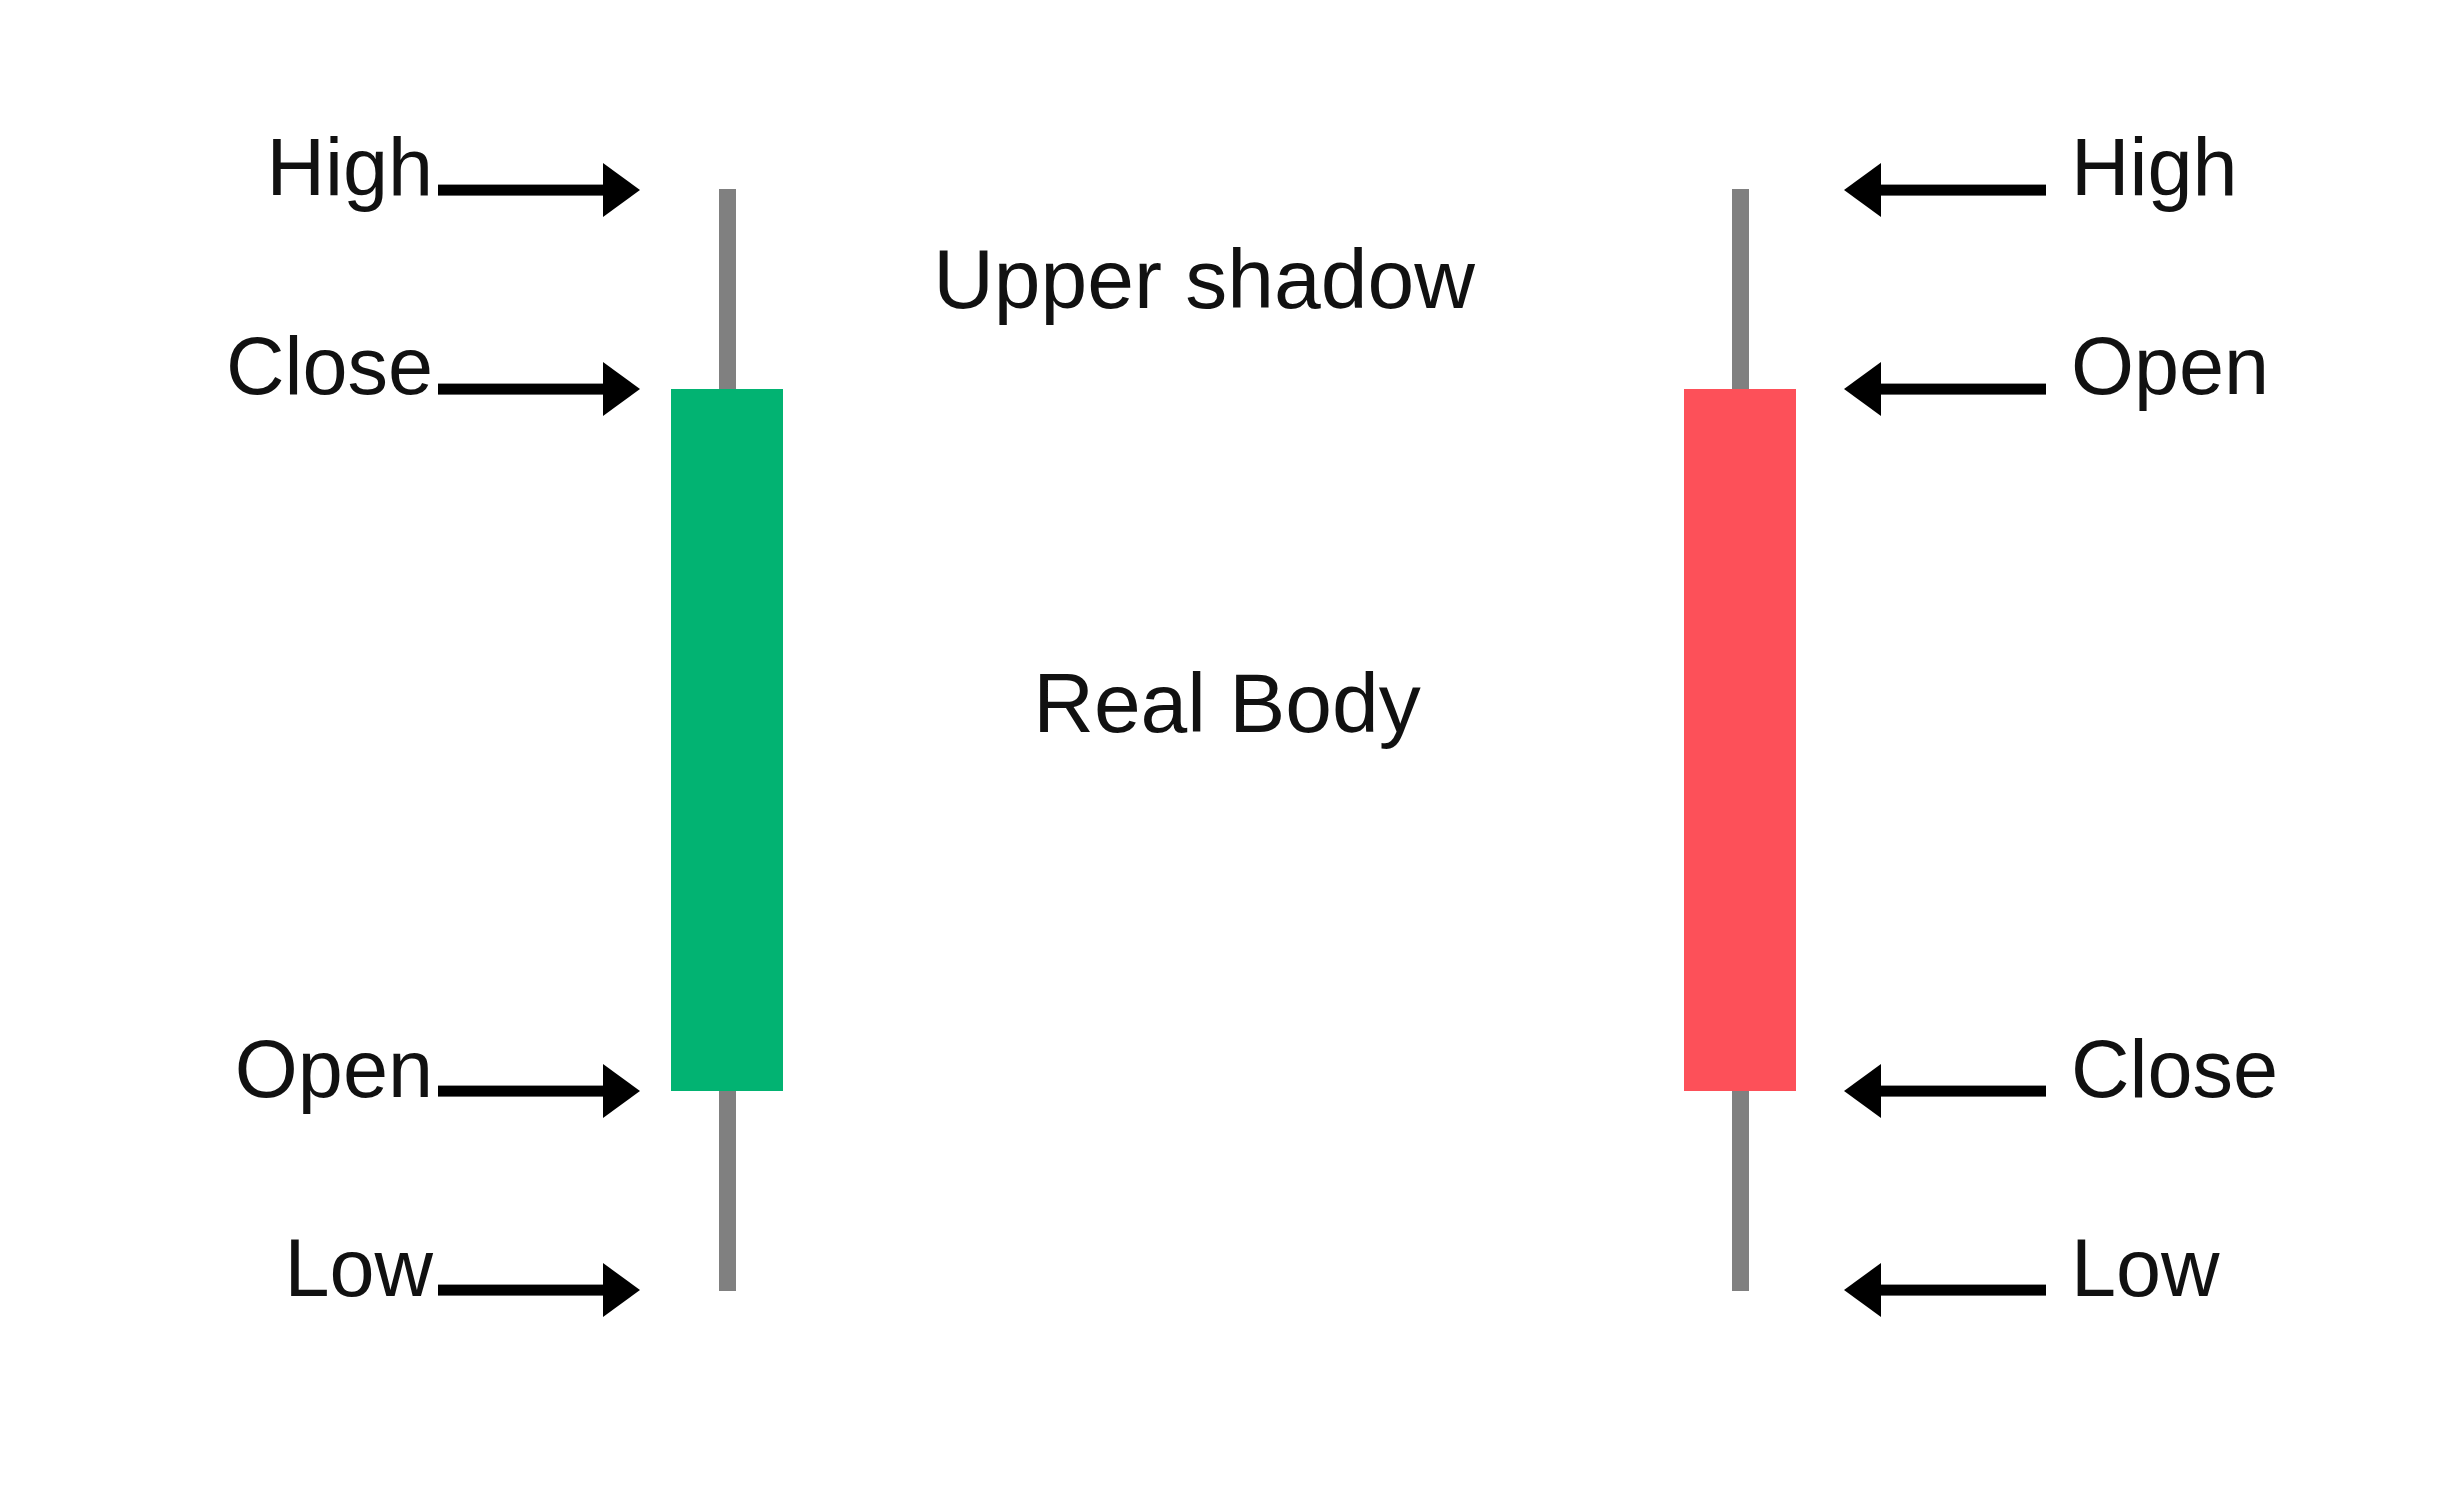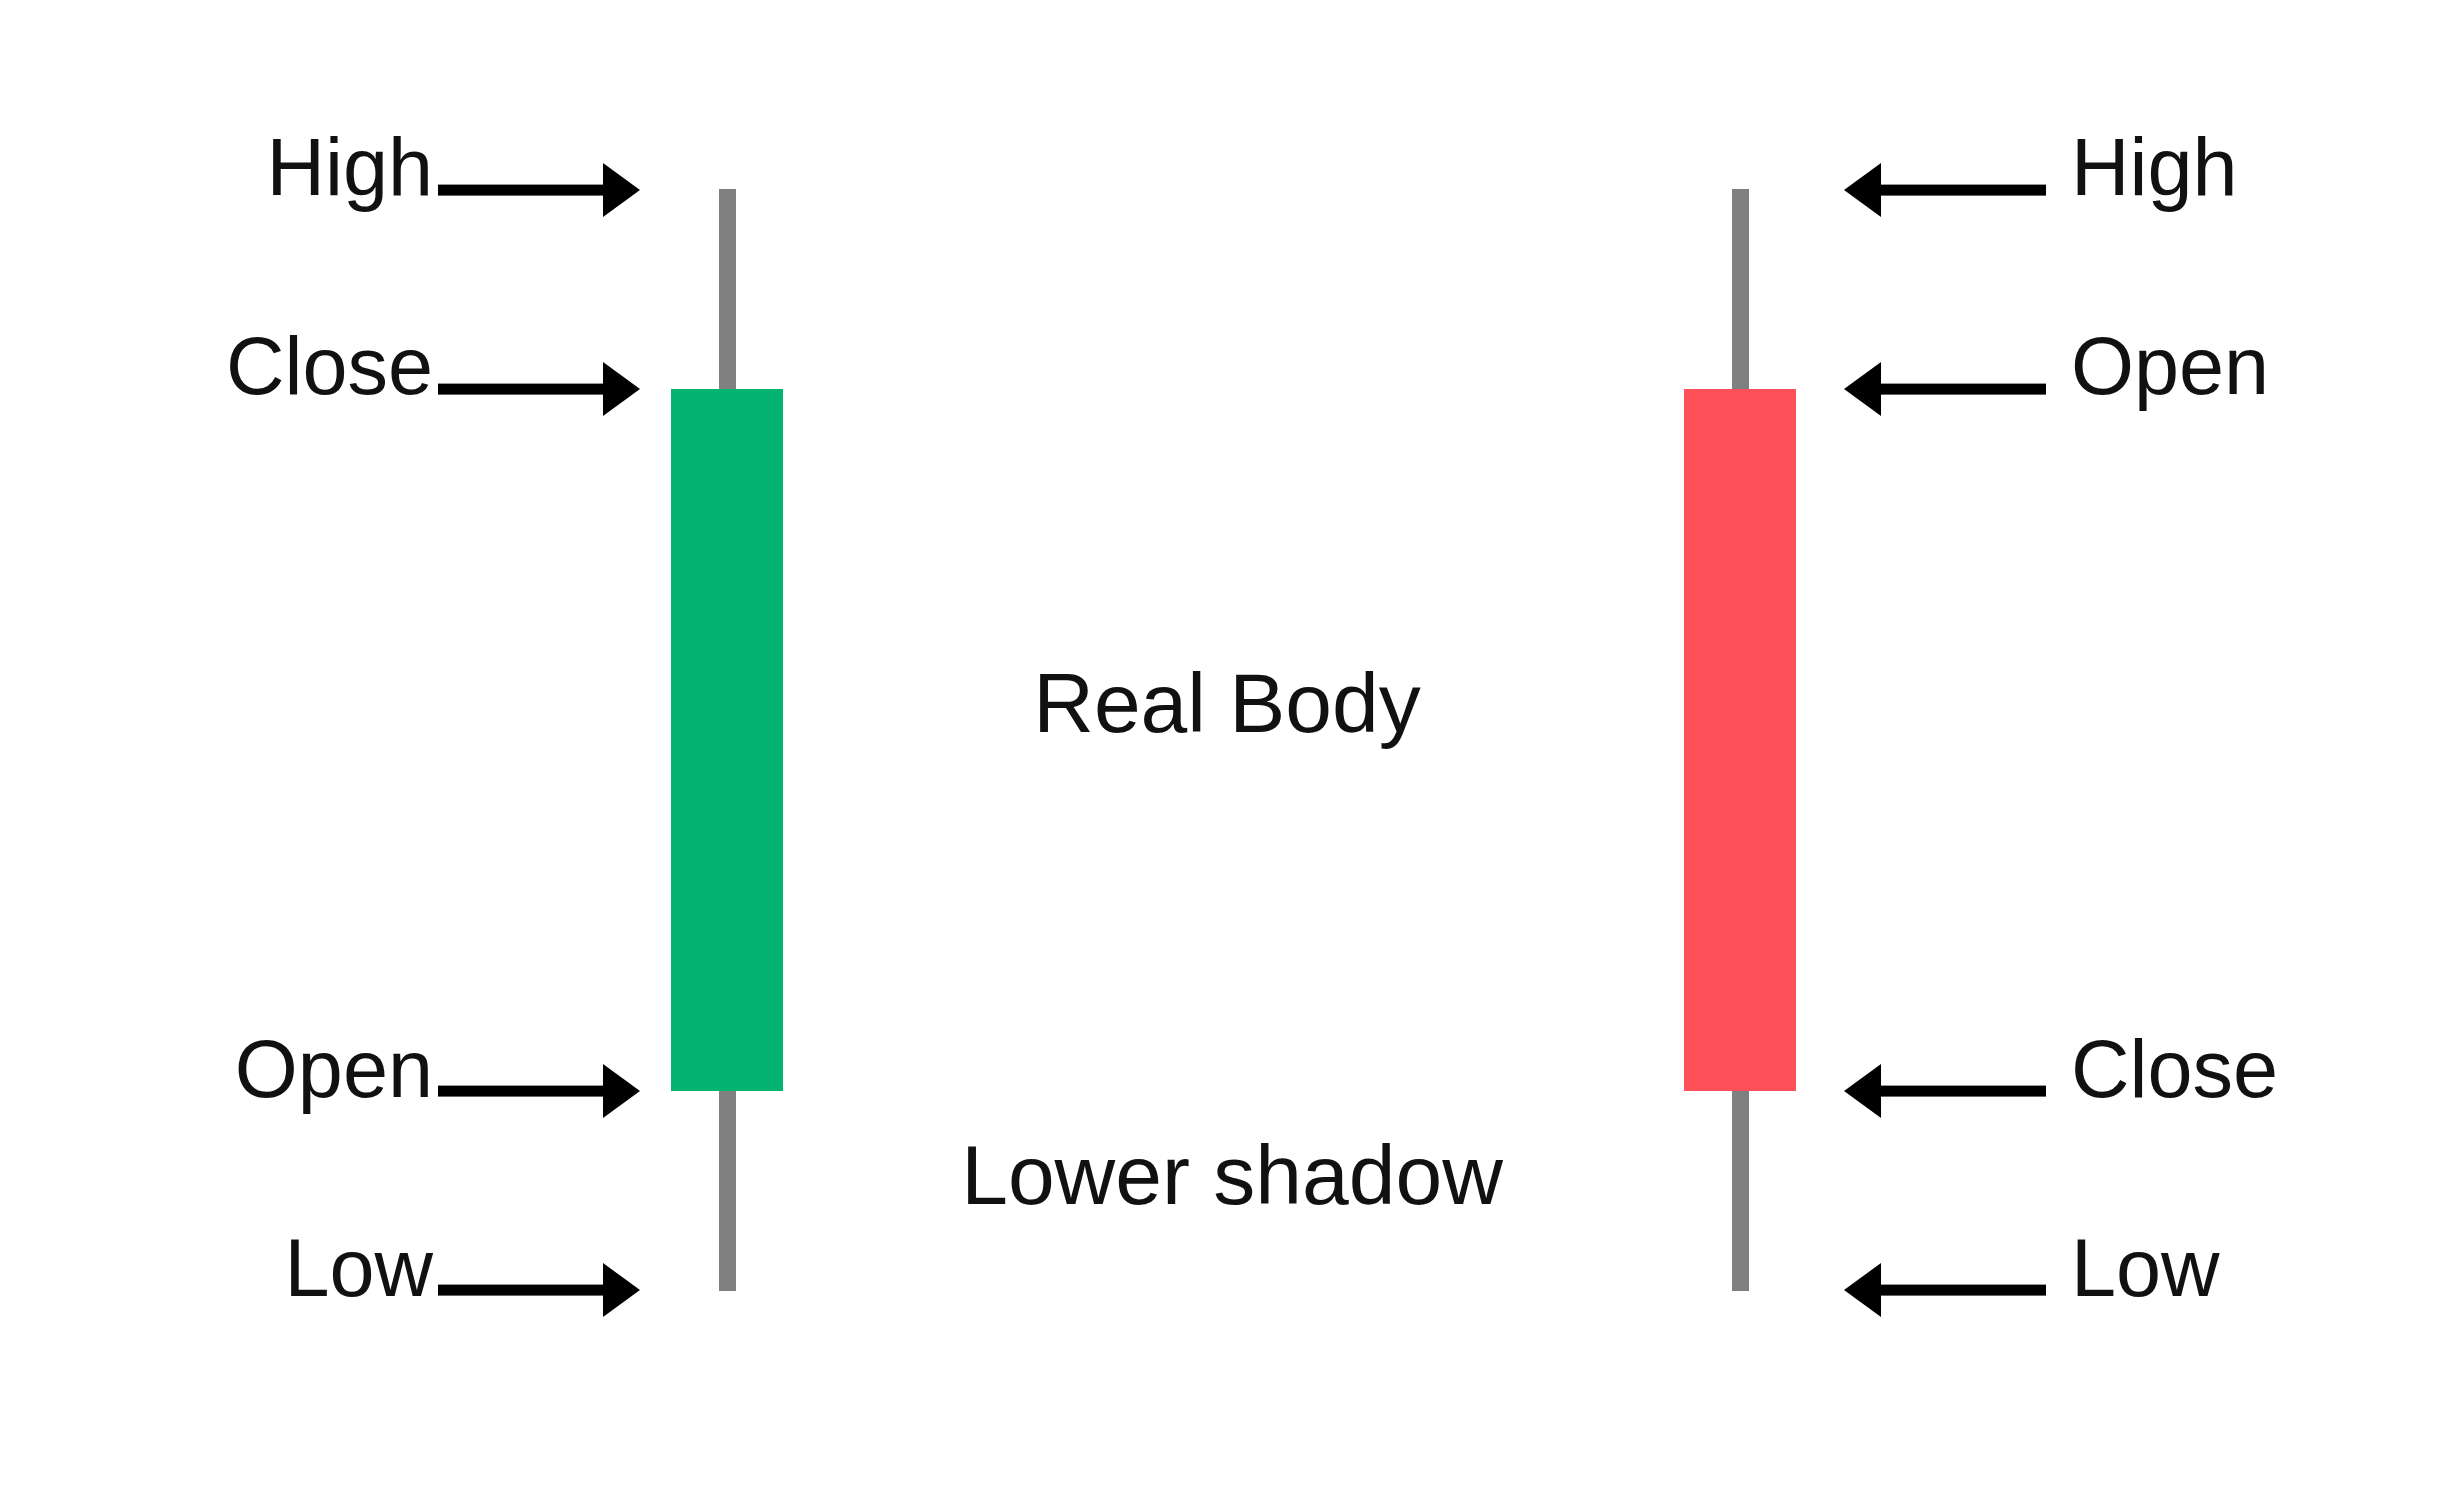--- a/index.html
+++ b/index.html
@@ -150,17 +150,17 @@
   <div class="arrow to-left y-wick-bottom">
     <div class="line"></div>
     <div class="head"></div>
   </div>
 
   <div class="side-label right y-wick-top">High</div>
   <div class="side-label right y-body-top">Open</div>
   <div class="side-label right y-body-bottom">Close</div>
   <div class="side-label right y-wick-bottom">Low</div>
 
+  <div id="upper-shadow-label" class="center-label">Upper shadow</div>
   <div id="real-body-label" class="center-label">Real Body</div>
-  <div id="lower-shadow-label" class="center-label">Lower shadow</div>
 
 </div>
 
 
 </body></html>

